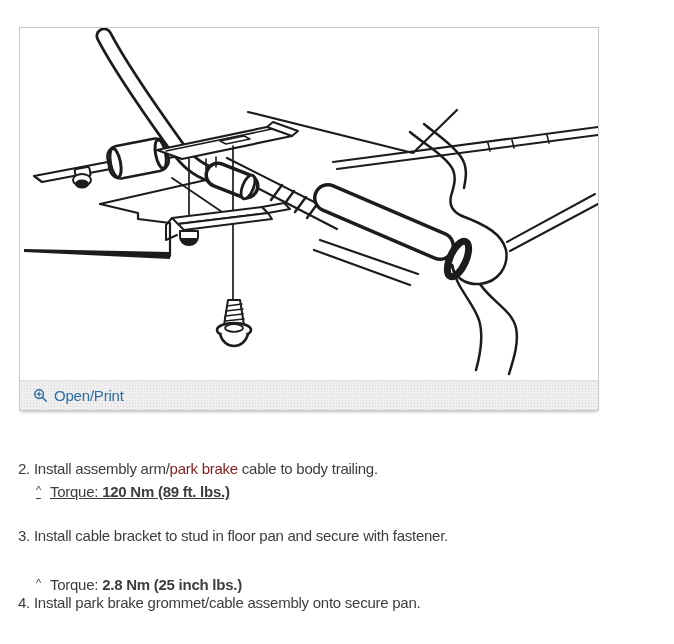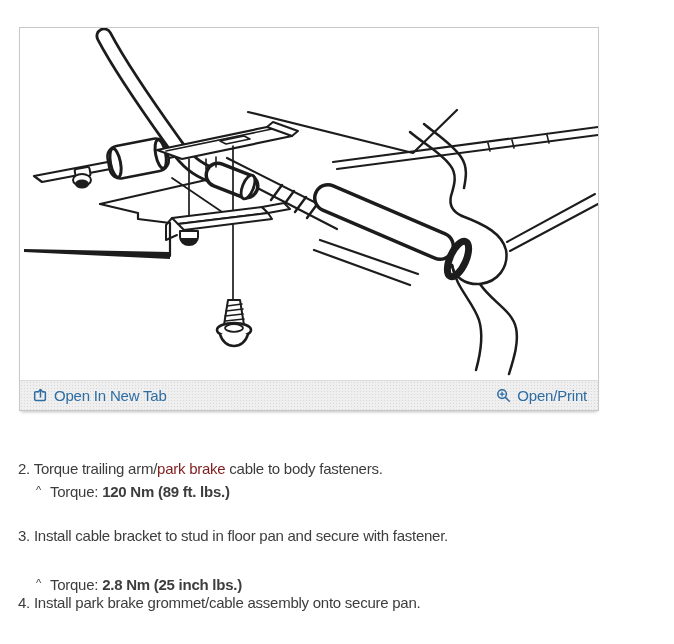--- a/index.html
+++ b/index.html
@@ -42,21 +42,21 @@
   .torque-line{
     position:absolute;left:36px;color:#3d3d3d;font-size:15px;
     letter-spacing:-0.25px;white-space:nowrap;
   }
   .torque-line .caret{
     font-size:11px;position:relative;top:-3px;margin-right:9px;color:#3d3d3d;
   }
   .torque-line b{font-weight:bold;}
   .inline-link{color:#7f1d1d;cursor:pointer;text-decoration:none;}
 
-  .st2{top:460px;} .tq2{top:483px;}
+  .st2{top:460px;} .tq2{top:483px;text-decoration:underline;}
   .st3{top:527px;} .tq3{top:576px;}
   .st4{top:594px;}
 </style>
 </head>
 <body>
 
 <div class="figure-panel">
 
   <div class="diagram-wrap">
     <svg width="578" height="352" viewBox="0 0 578 352">
@@ -145,46 +145,34 @@
         <line x1="487" y1="214" x2="575" y2="166" stroke-width="2"></line>
         <line x1="490" y1="223" x2="578" y2="176" stroke-width="2"></line>
       </g>
     </svg>
   </div>
 
   <div class="figure-toolbar">
     <a class="tb-link">
       <span>
         <svg width="15" height="15" viewBox="0 0 16 16">
-          <g stroke="#2e6da4" stroke-width="1.6" fill="none" stroke-linecap="round" stroke-linejoin="round">
-            <path d="M5,4 H3 a1.2,1.2 0 0 0 -1.2,1.2 V12 a1.2,1.2 0 0 0 1.2,1.2 H12 a1.2,1.2 0 0 0 1.2,-1.2 V5.2 A1.2,1.2 0 0 0 12,4 H11"></path>
-            <line x1="8" y1="9.5" x2="8" y2="1.8"></line>
-            <polyline points="5.4,4.2 8,1.6 10.6,4.2"></polyline>
-          </g>
-        </svg>
-      </span>
-      <span>Open In New Tab</span>
-    </a>
-    <a class="tb-link">
-      <span>
-        <svg width="15" height="15" viewBox="0 0 16 16">
           <g stroke="#2e6da4" stroke-width="1.6" fill="none" stroke-linecap="round">
             <circle cx="6.5" cy="6.5" r="4.6"></circle>
             <line x1="10" y1="10" x2="14.2" y2="14.2"></line>
             <line x1="4.4" y1="6.5" x2="8.6" y2="6.5" stroke-width="1.3"></line>
             <line x1="6.5" y1="4.4" x2="6.5" y2="8.6" stroke-width="1.3"></line>
           </g>
         </svg>
       </span>
       <span>Open/Print</span>
     </a>
   </div>
 </div>
 
-<div class="step st2"><span>2.</span><span> Torque trailing arm/</span><a class="inline-link">park brake</a><span> cable to body fasteners.</span></div>
+<div class="step st2"><span>2.</span><span> Install assembly arm/</span><a class="inline-link">park brake</a><span> cable to body trailing.</span></div>
 
 <div class="torque-line tq2"><span class="caret">^</span><span>Torque: </span><b>120 Nm (89 ft. lbs.)</b></div>
 
 <div class="step st3"><span>3.</span><span> Install cable bracket to stud in floor pan and secure with fastener.</span></div>
 
 <div class="torque-line tq3"><span class="caret">^</span><span>Torque: </span><b>2.8 Nm (25 inch lbs.)</b></div>
 
 <div class="step st4"><span>4.</span><span> Install park brake grommet/cable assembly onto secure pan.</span></div>
 
 </body></html>

